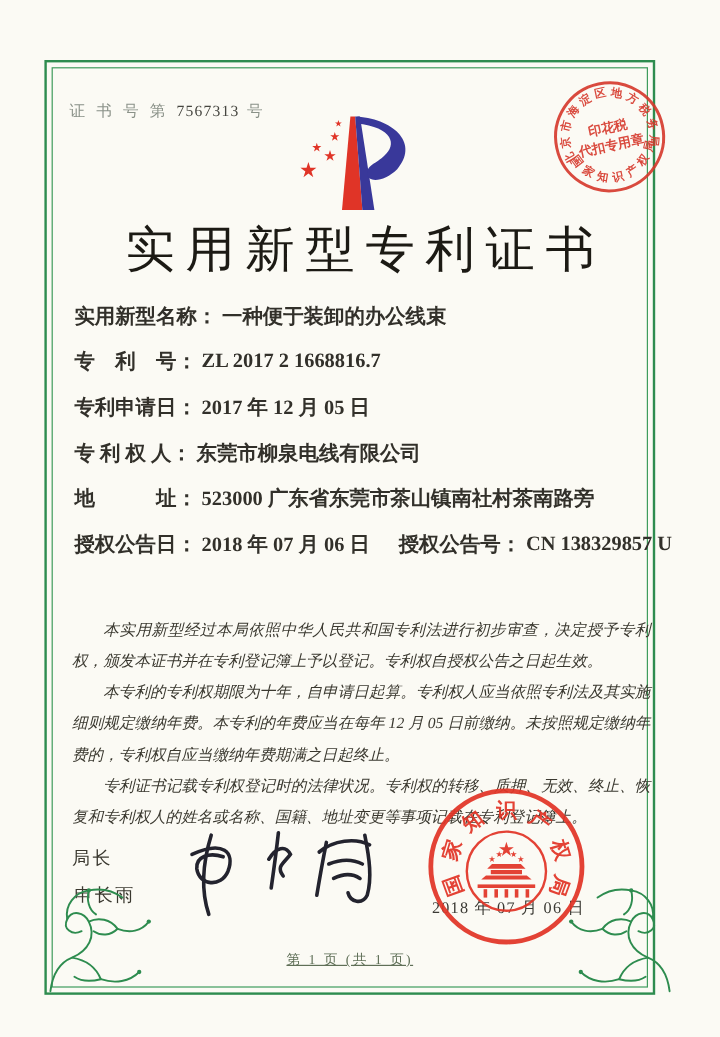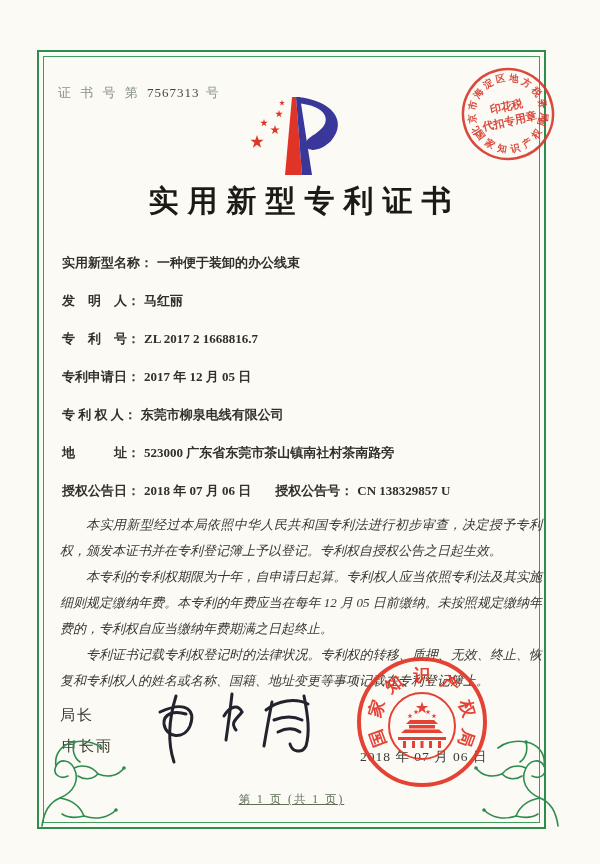--- a/index.html
+++ b/index.html
@@ -11,23 +11,23 @@
   }
   .frame-outer{position:absolute;left:37px;top:50px;width:509px;height:779px;
     border:2px solid #2e8c4f;box-sizing:border-box;}
   .frame-inner{position:absolute;left:43px;top:56px;width:497px;height:767px;
     border:1px solid #3f9c5c;box-sizing:border-box;}
   .cert-no{position:absolute;left:58px;top:84px;font-size:13px;letter-spacing:3px;}
   .cert-no .lbl{color:#8a9188;}
   .cert-no .num{color:#45453f;letter-spacing:1px;}
   .logo{position:absolute;left:235px;top:92px;}
   .title{position:absolute;left:0;right:0;top:181px;text-align:center;
-    font-size:30px;font-weight:bold;color:#1c1a14;letter-spacing:9px;text-indent:9px;}
+    font-size:41px;font-weight:normal;color:#1c1a14;letter-spacing:9px;text-indent:9px;}
   .fields{position:absolute;left:62px;top:244px;width:480px;}
-  .frow{display:flex;align-items:center;height:38px;font-size:13px;font-weight:600;
+  .frow{display:flex;align-items:center;height:38px;font-size:17px;font-weight:600;
     white-space:nowrap;color:#32302a;}
   .flabel{margin-right:4px;}
   .grant .flabel2{margin-left:24px;margin-right:4px;}
   .paras{position:absolute;left:60px;top:512px;width:482px;
     font-size:13px;line-height:26px;font-style:italic;color:#3a382f;
     text-align:justify;}
   .paras p{margin:0;text-indent:2em;}
   .sig-label{position:absolute;left:60px;top:706px;font-size:15px;letter-spacing:2px;color:#3a382f;}
   .sig-name{position:absolute;left:62px;top:737px;font-size:15px;letter-spacing:2px;color:#3a382f;}
   .sig-scribble{position:absolute;left:138px;top:682px;}
@@ -114,24 +114,20 @@
   </svg>
 
   <div class="title">实用新型专利证书</div>
 
   <div class="fields">
     <div class="frow">
       <span class="flabel">实用新型名称：</span>
       <span class="fvalue">一种便于装卸的办公线束</span>
     </div>
     <div class="frow">
-      <span class="flabel">发　明　人：</span>
-      <span class="fvalue">马红丽</span>
-    </div>
-    <div class="frow">
       <span class="flabel">专　利　号：</span>
       <span class="fvalue">ZL 2017 2 1668816.7</span>
     </div>
     <div class="frow">
       <span class="flabel">专利申请日：</span>
       <span class="fvalue">2017 年 12 月 05 日</span>
     </div>
     <div class="frow">
       <span class="flabel">专 利 权 人：</span>
       <span class="fvalue">东莞市柳泉电线有限公司</span>

